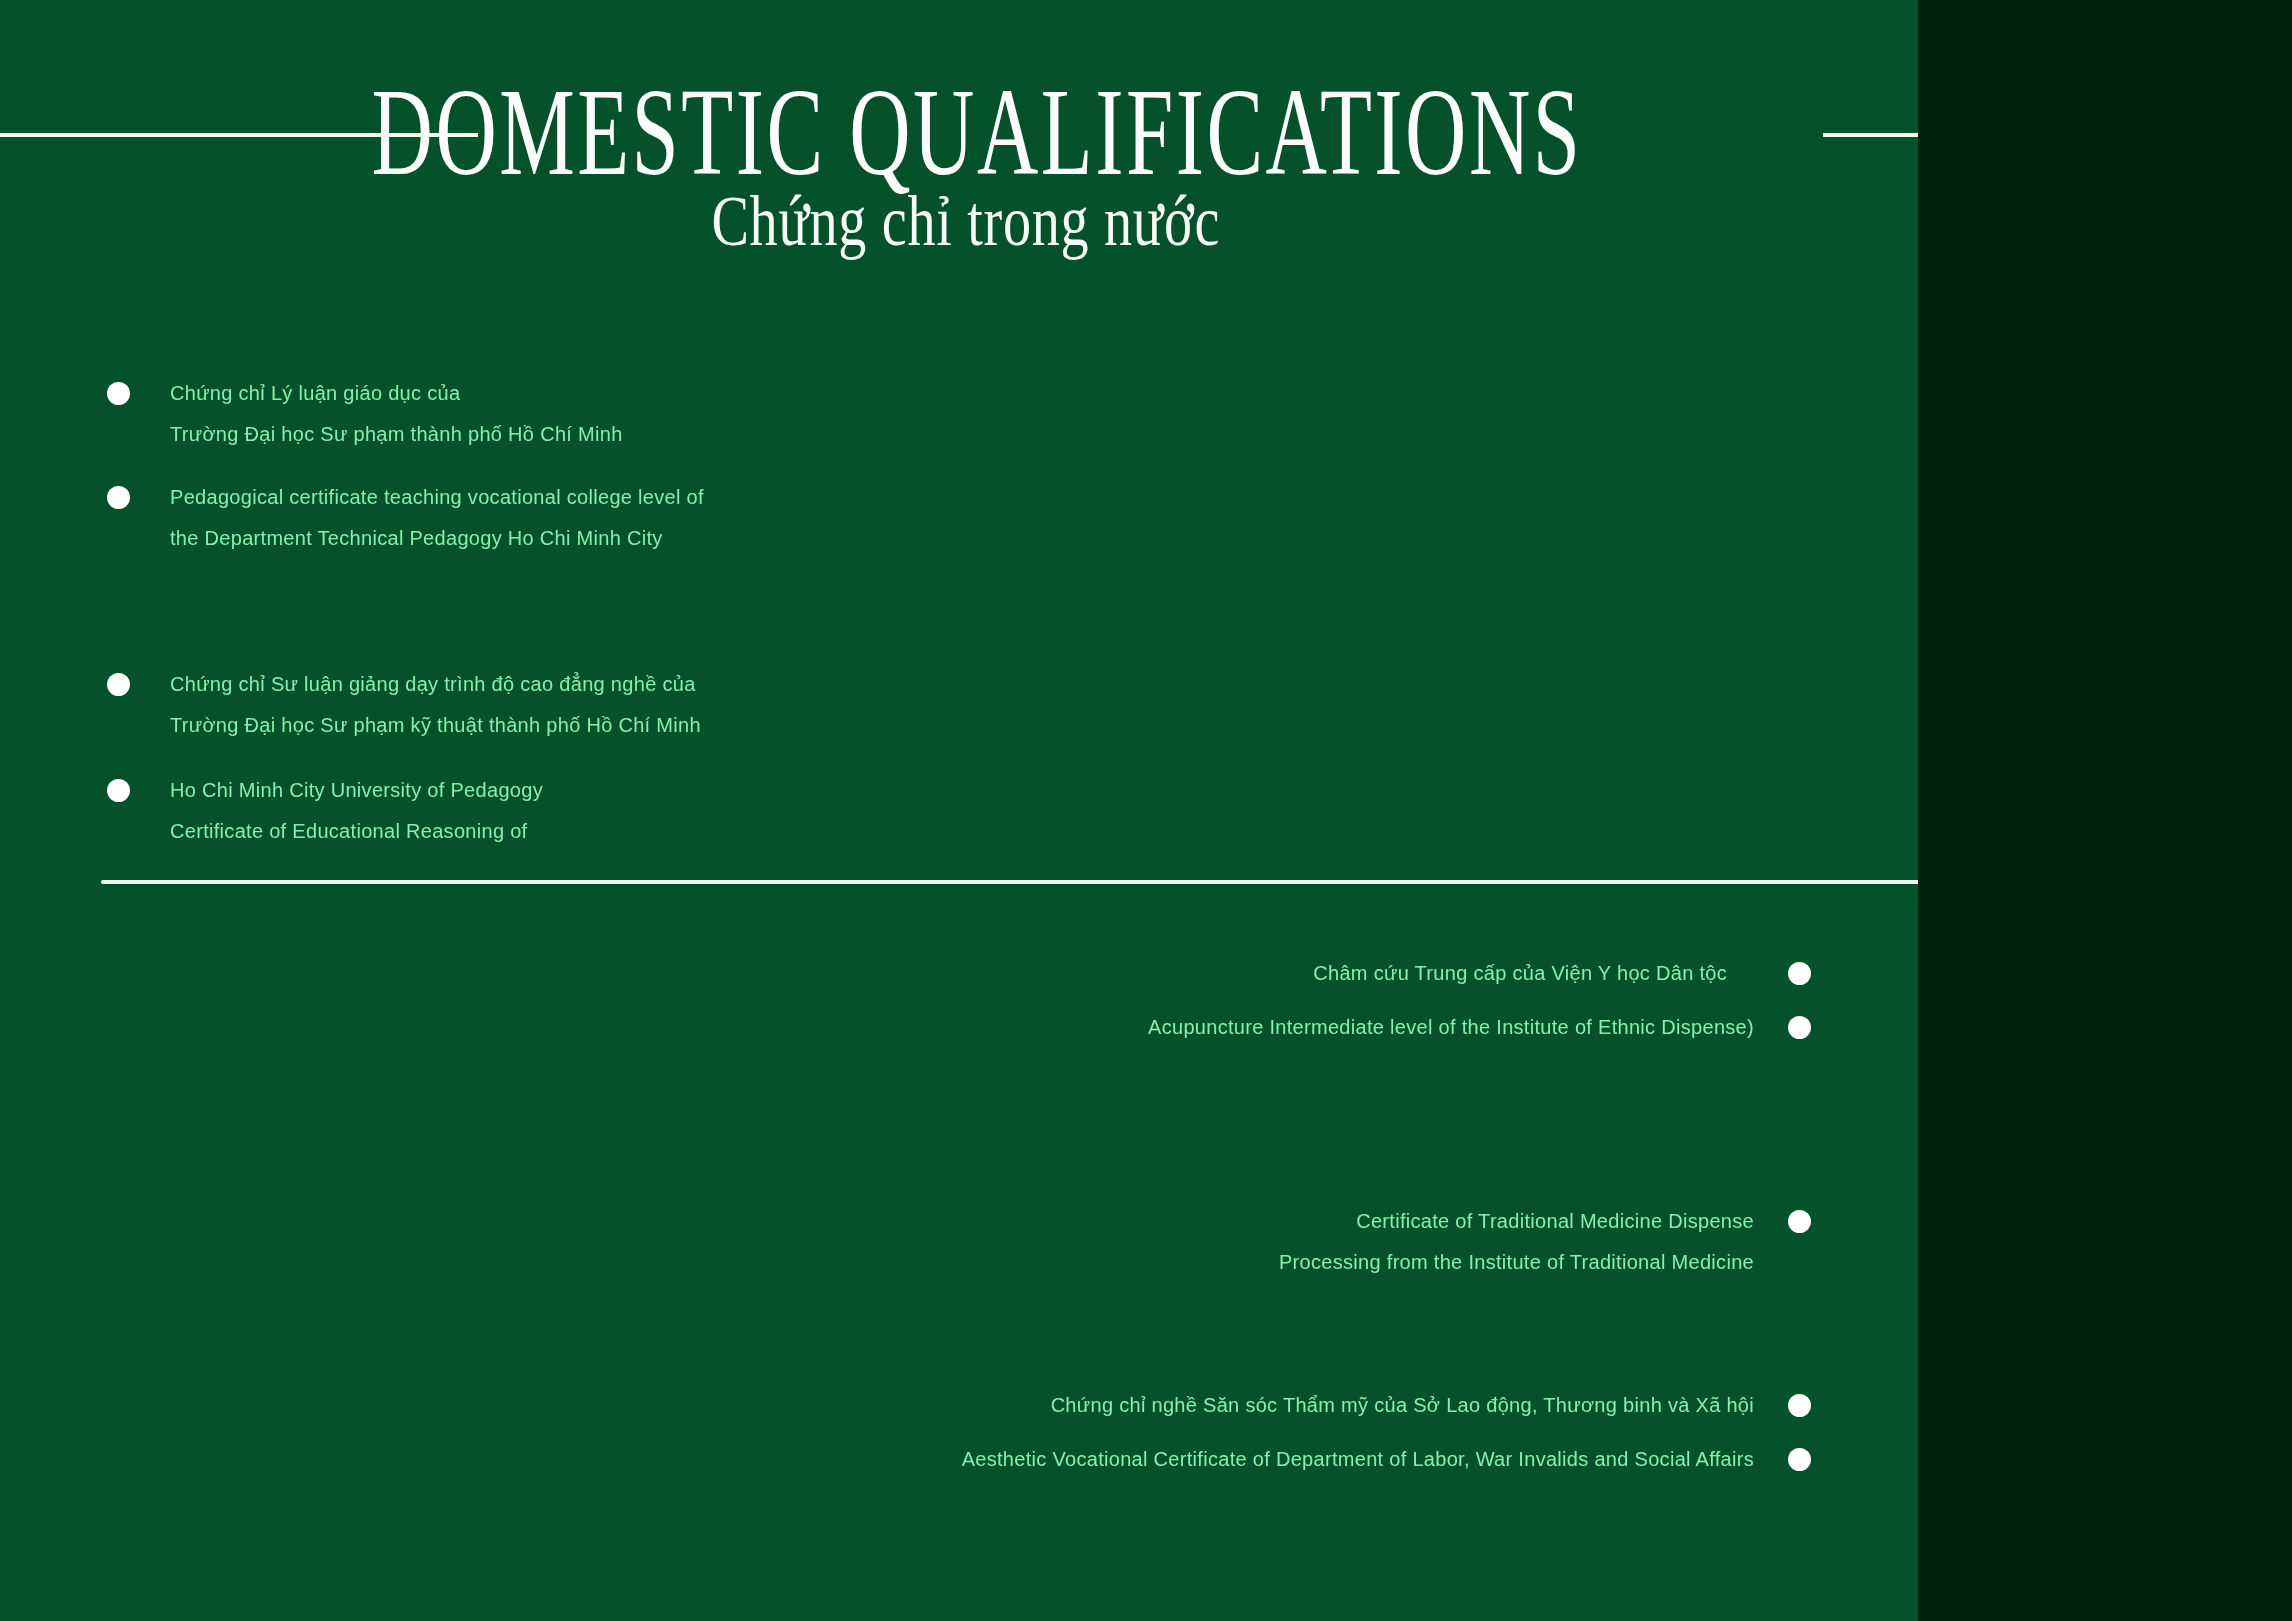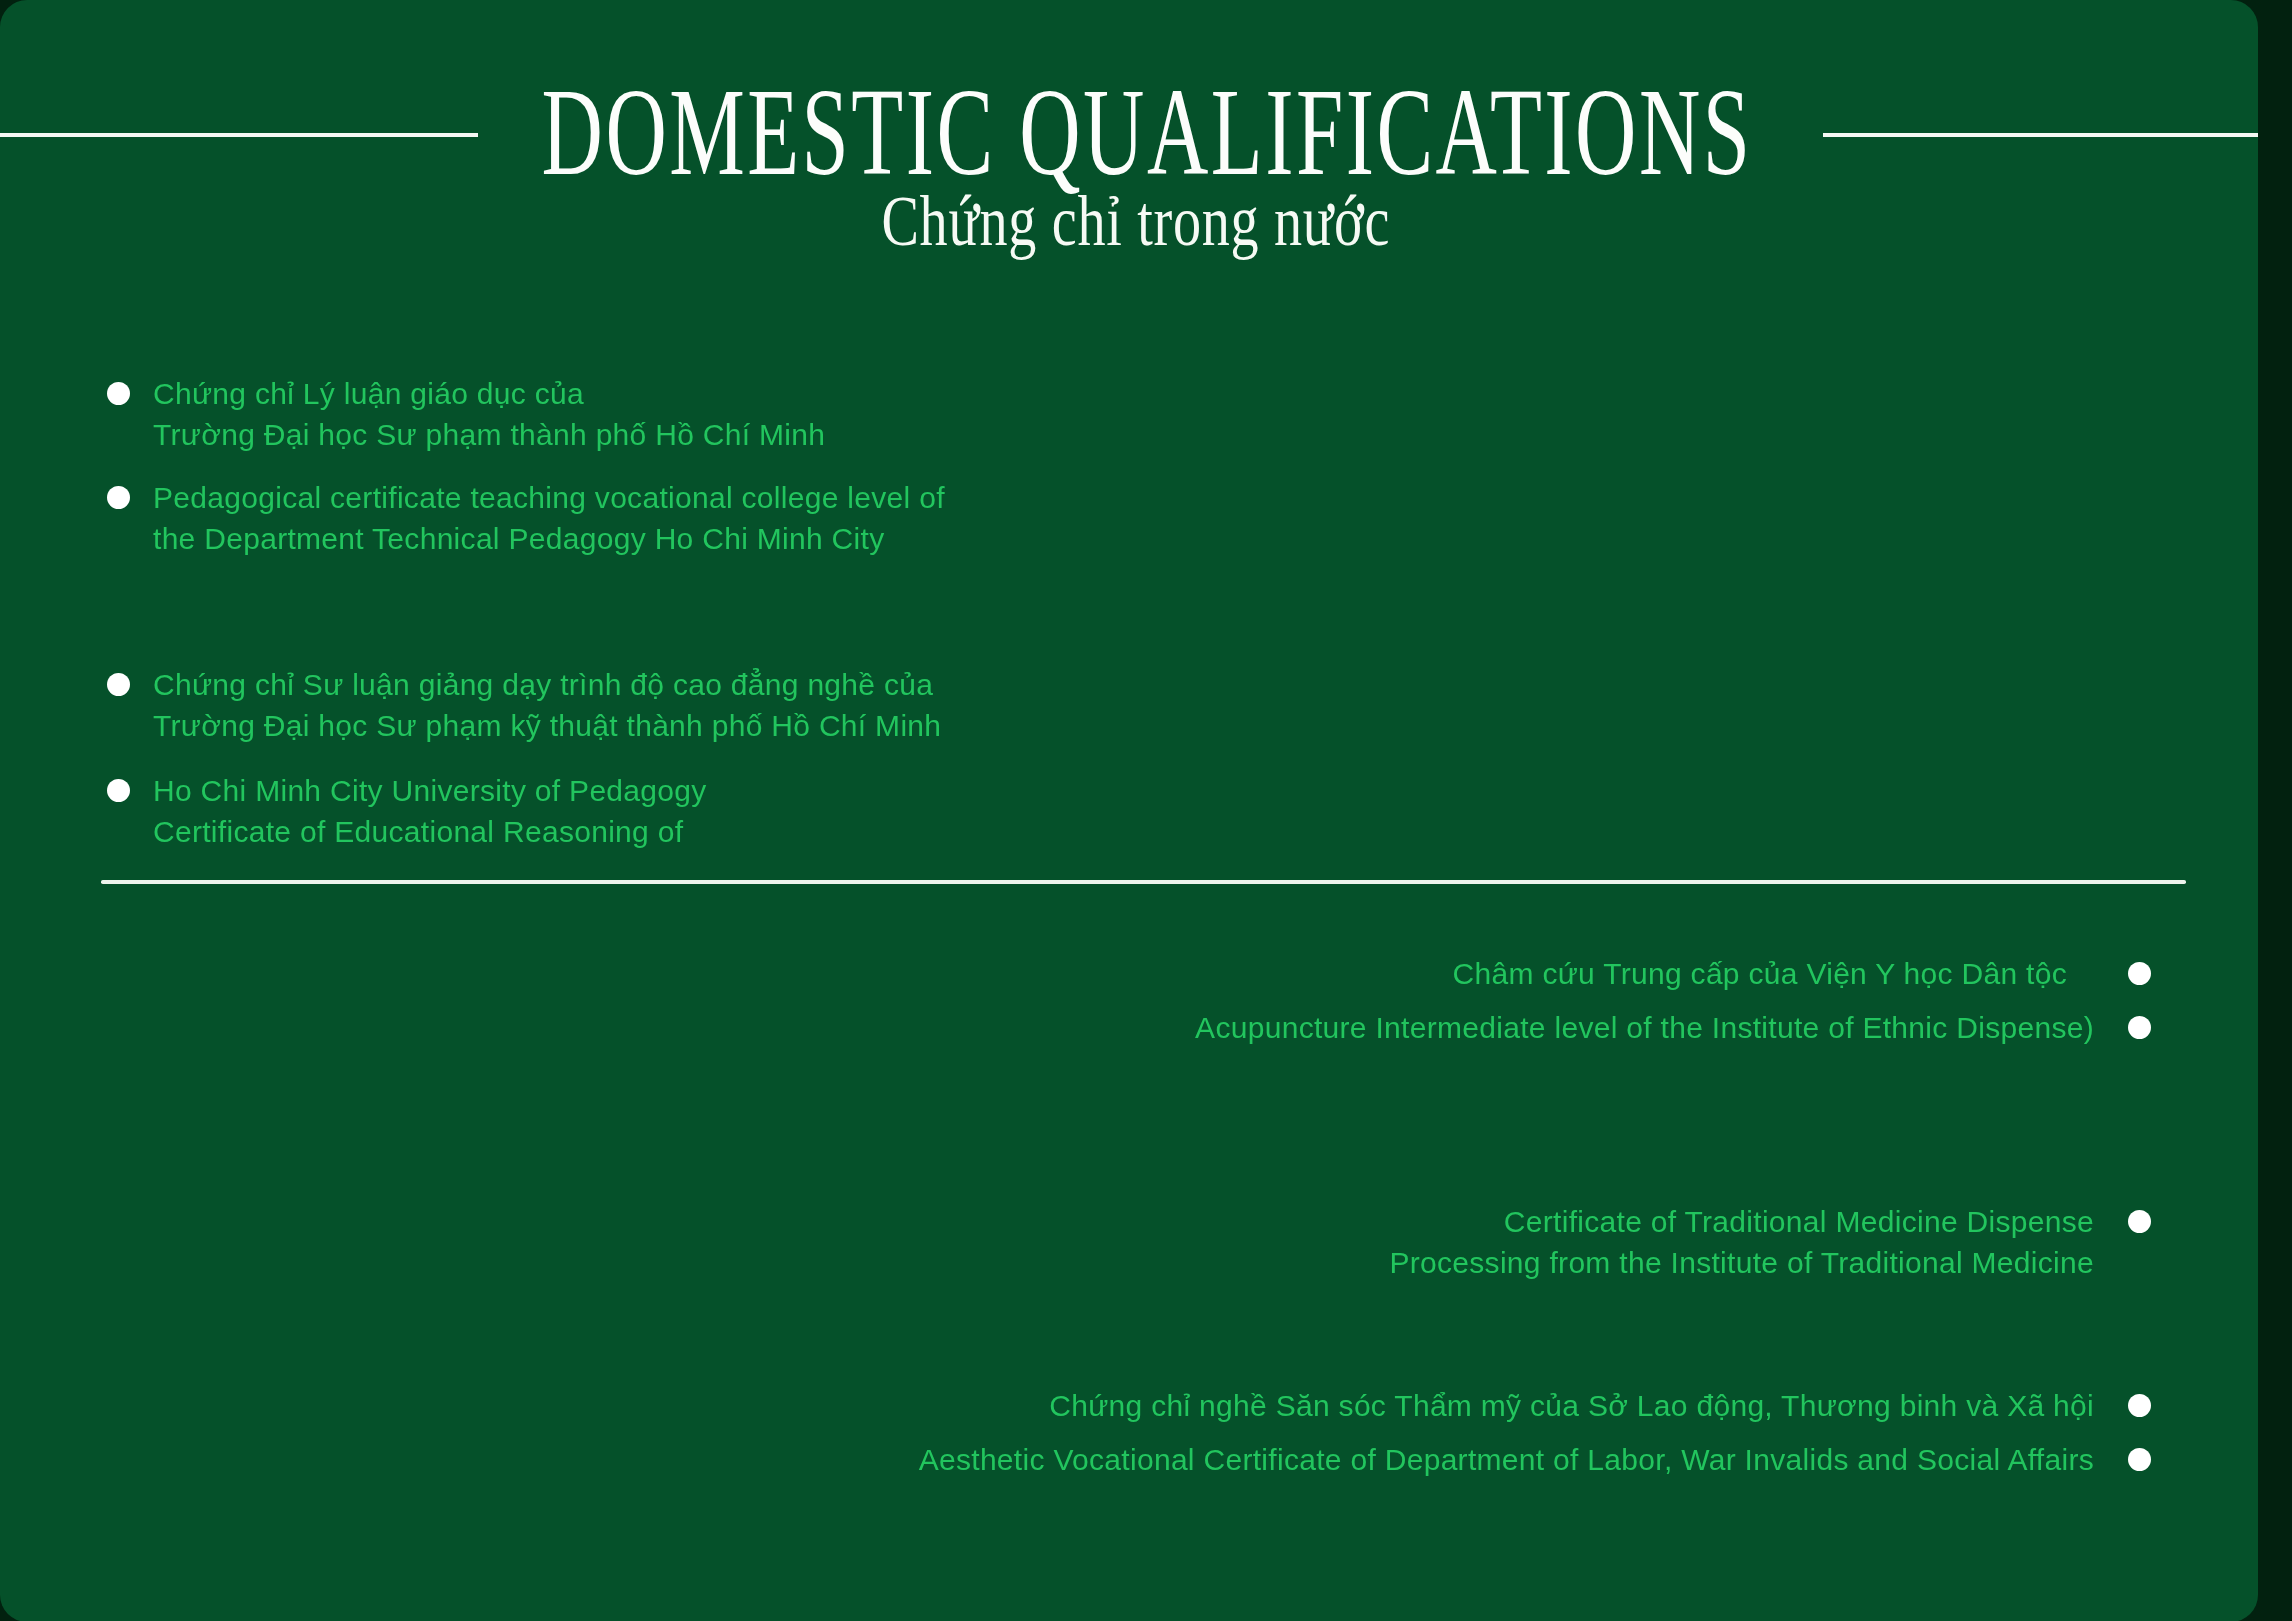--- a/index.html
+++ b/index.html
@@ -1,23 +1,22 @@
 <!DOCTYPE html>
 <html style="font-size:14.3px"><head>
 <meta charset="utf-8">
 <style>
   html, body { margin: 0; padding: 0; background: #02210f; }
   .canvas {
     position: relative;
-    width: 2258px;
+    width: 1918px;
     height: 1622px;
     background: #05512a;
     overflow: hidden;
     font-family: "Liberation Sans", sans-serif;
-    border-radius: 27px;
   }
 
   
   .page-title {
     position: absolute;
     left: 36px; right: 0; top: 70px;
     text-align: center;
     color: #fcfdfb;
     font-family: "Liberation Serif", serif;
     font-size: 125px;
@@ -63,25 +62,26 @@
     align-items: flex-start;
   }
   .item .dot {
     flex: none;
     width: 23px; height: 23px;
     margin-top: 9px;
     border-radius: 50%;
     background: #ffffff;
   }
   .item .text {
-    color: #22c55e;
-    font-size: 30px;
+    color: #86efac;
+    font-size: 20px;
     line-height: 41px;
     letter-spacing: 0.3px;
     white-space: nowrap;
+    margin-left: 17px;
   }
   .item-left  { left: 107px; }
   .item-left .dot { margin-right: 23px; }
   .item-right { right: 107px; flex-direction: row; }
   .item-right .text { text-align: right; margin-right: 34px; }
 
   .l1 { top: 373px; }
   .l2 { top: 477px; }
   .l3 { top: 664px; }
   .l4 { top: 770px; }

